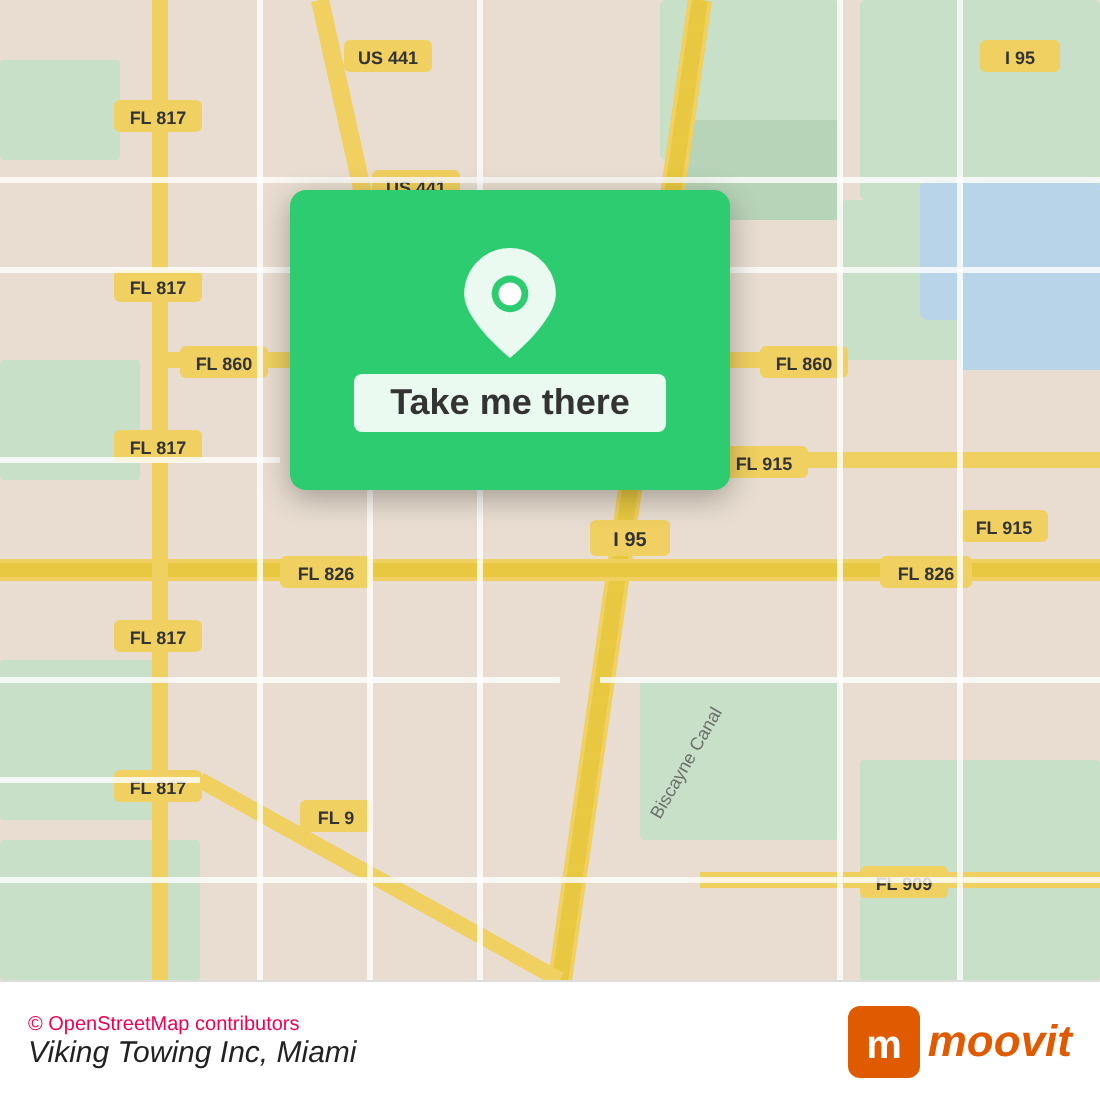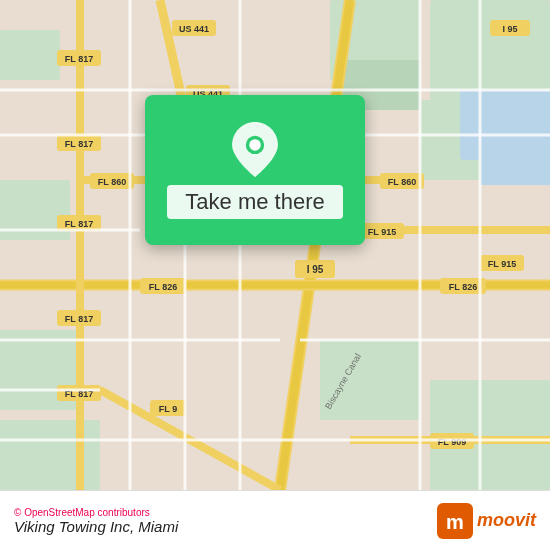--- a/index.html
+++ b/index.html
@@ -37,22 +37,22 @@
     }
 
     .pin-icon {
       width: 50px;
       height: 55px;
       margin-bottom: 8px;
     }
 
     .take-me-btn {
       color: #333;
-      font-size: 22px;
-      font-weight: 400;
+      font-size: 18px;
+      font-weight: 700;
       background: rgba(255,255,255,0.9);
       padding: 4px 18px;
       border-radius: 4px;
       border: none;
       cursor: pointer;
     }
 
     
     #bottom-bar {
       width: 550px;
@@ -87,21 +87,21 @@
       align-items: center;
       gap: 4px;
     }
 
     .moovit-m {
       width: 36px;
       height: 36px;
     }
 
     .moovit-text {
-      font-size: 18px;
+      font-size: 22px;
       font-weight: 700;
       color: #e05a00;
       font-style: italic;
     }
 
     
     .map-svg {
       position: absolute;
       top: 0; left: 0;
       width: 100%;

